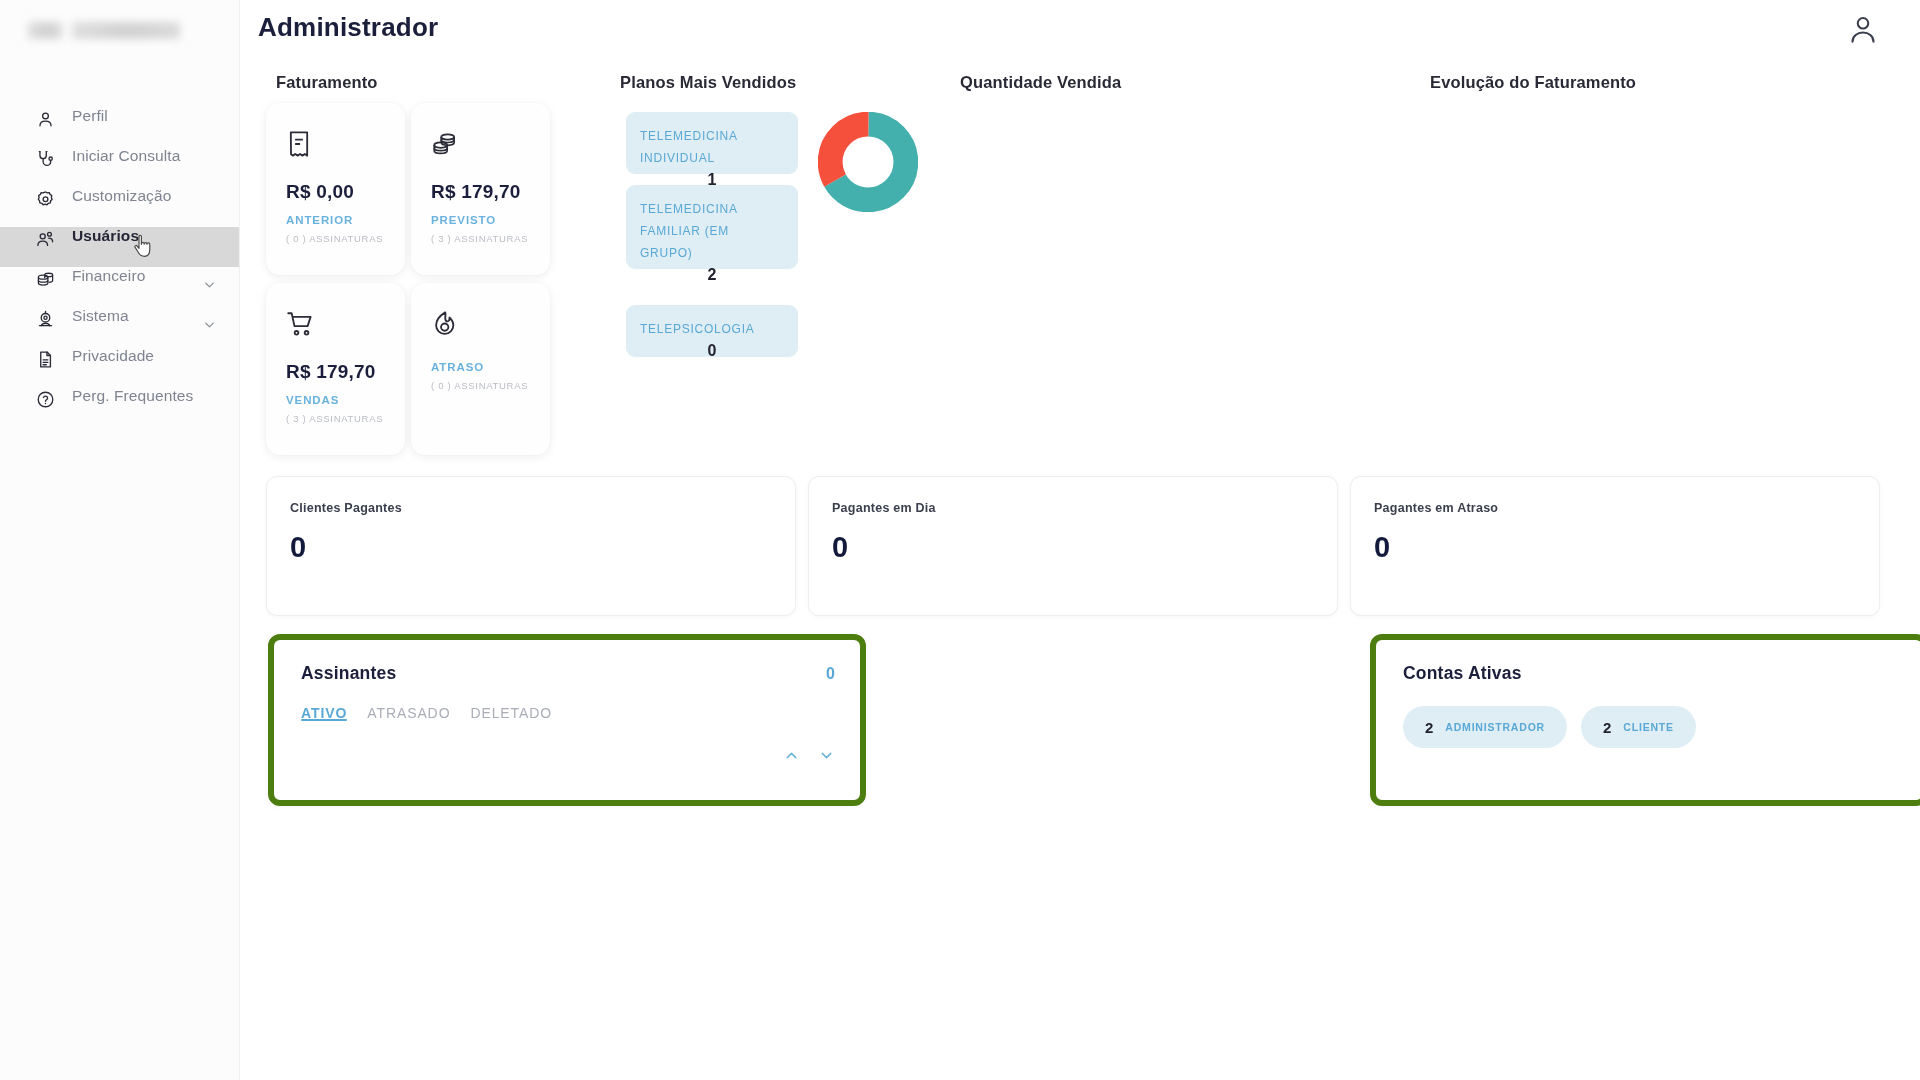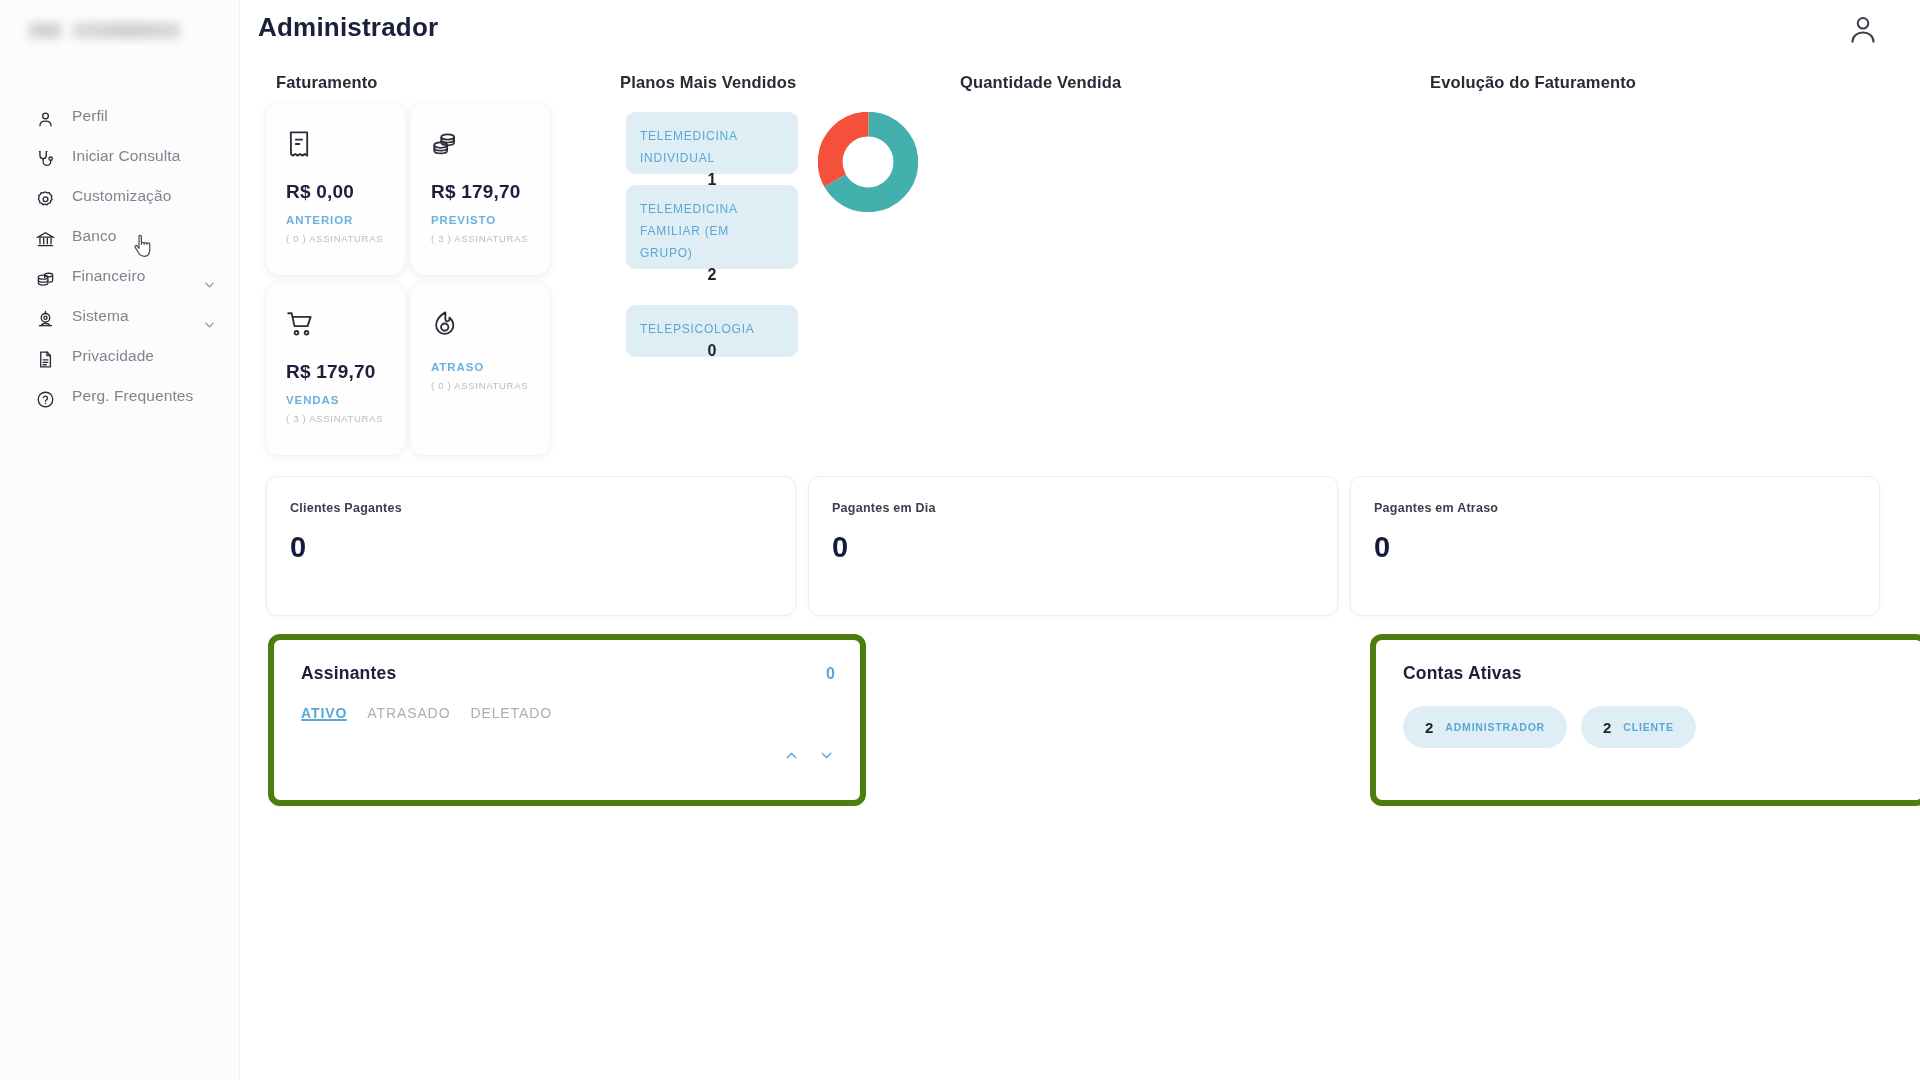--- a/index.html
+++ b/index.html
@@ -223,31 +223,32 @@
       <div class="nav-item">
         <span class="ico">
           <svg width="19" height="19" viewBox="0 0 24 24" fill="none" stroke="currentColor" stroke-width="1.7" stroke-linejoin="round">
               <path d="M12 2.5l2.3 1.2 2.5-.4 1 2.3 2.1 1.4-.5 2.5.9 2.4-1.8 1.8-.4 2.5-2.5.6-1.7 1.9-2.4-.9-2.4.9-1.7-1.9-2.5-.6-.4-2.5L3 11.9l.9-2.4-.5-2.5L5.5 5.6l1-2.3 2.5.4z"></path>
               <circle cx="12" cy="11.6" r="3"></circle>
             </svg>
         </span>
         <span class="nav-label">Customização</span>
       </div>
 
-
-      <div class="nav-item">
-        <span class="ico">
-          <svg width="19" height="19" viewBox="0 0 24 24" fill="none" stroke="currentColor" stroke-width="1.7" stroke-linecap="round">
-              <path d="M2.5 9L12 3.5 21.5 9z"></path>
-              <path d="M5 10.5v7M9.7 10.5v7M14.3 10.5v7M19 10.5v7"></path>
-              <path d="M3 19.8h18"></path>
-            </svg>
-        </span>
-        <span class="nav-label">Banco</span>
-      </div>
+      <div class="nav-item active">
+        <span class="ico">
+          <svg width="21" height="19" viewBox="0 0 26 24" fill="none" stroke="currentColor" stroke-width="1.7" stroke-linecap="round">
+              <circle cx="9.5" cy="8" r="3.2"></circle>
+              <path d="M3.4 19.5c0-3.4 2.7-5.4 6.1-5.4s6.1 2 6.1 5.4"></path>
+              <circle cx="18" cy="5.4" r="2.4"></circle>
+              <path d="M17 10.2c2.9 0 5 1.7 5 4.6"></path>
+            </svg>
+        </span>
+        <span class="nav-label">Usuários</span>
+      </div>
+
 
       <div class="nav-item">
         <span class="ico">
           <svg width="19" height="19" viewBox="0 0 24 24" fill="none" stroke="currentColor" stroke-width="1.6">
               <ellipse cx="9" cy="9" rx="6" ry="2.6"></ellipse>
               <path d="M3 9v7.5c0 1.4 2.7 2.6 6 2.6s6-1.2 6-2.6V9"></path>
               <path d="M3 12.8c0 1.4 2.7 2.6 6 2.6s6-1.2 6-2.6"></path>
               <ellipse cx="16" cy="6.3" rx="5" ry="2.2"></ellipse>
               <path d="M11 6.3v4.2M21 6.3v7c0 1.2-2.2 2.2-5 2.2"></path>
             </svg>

